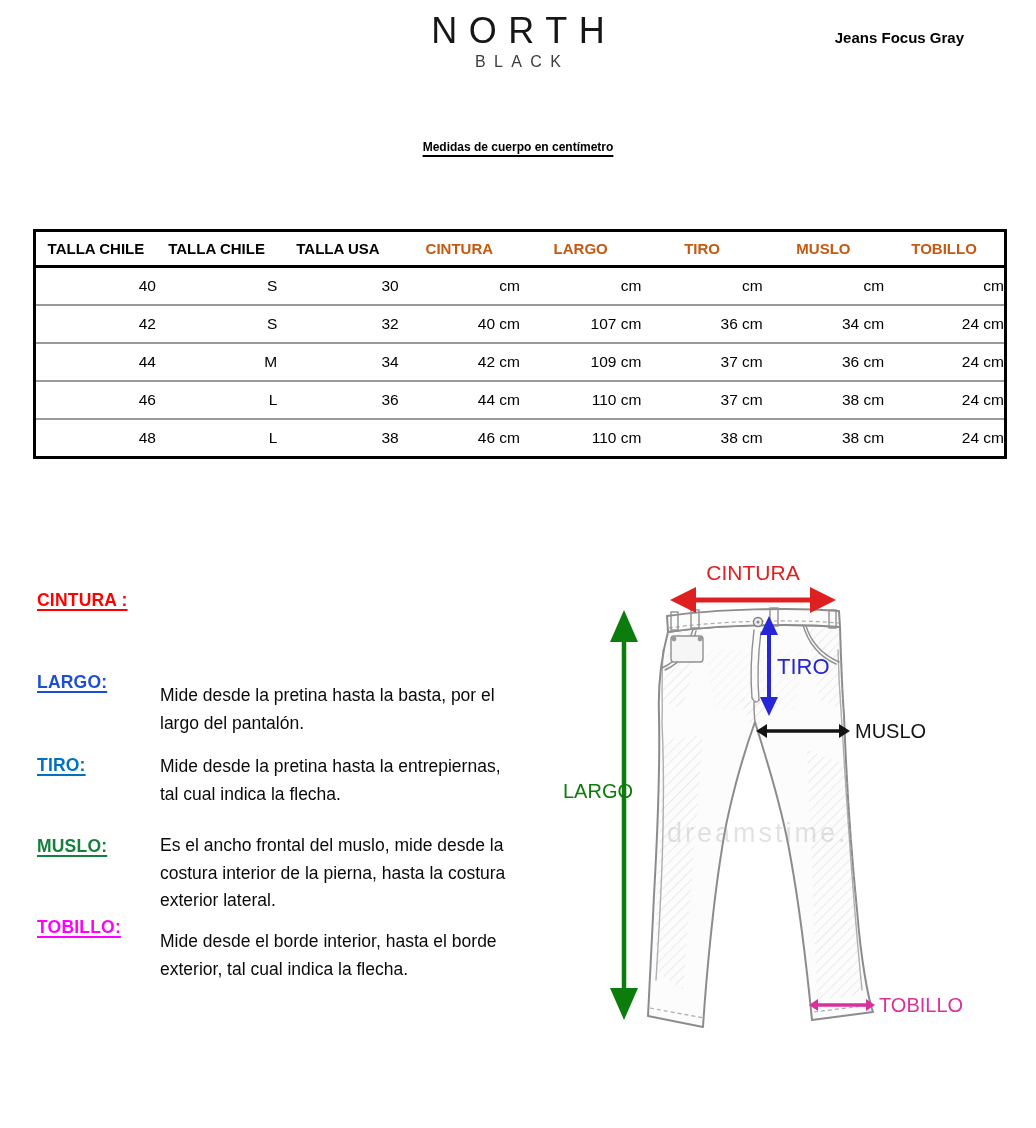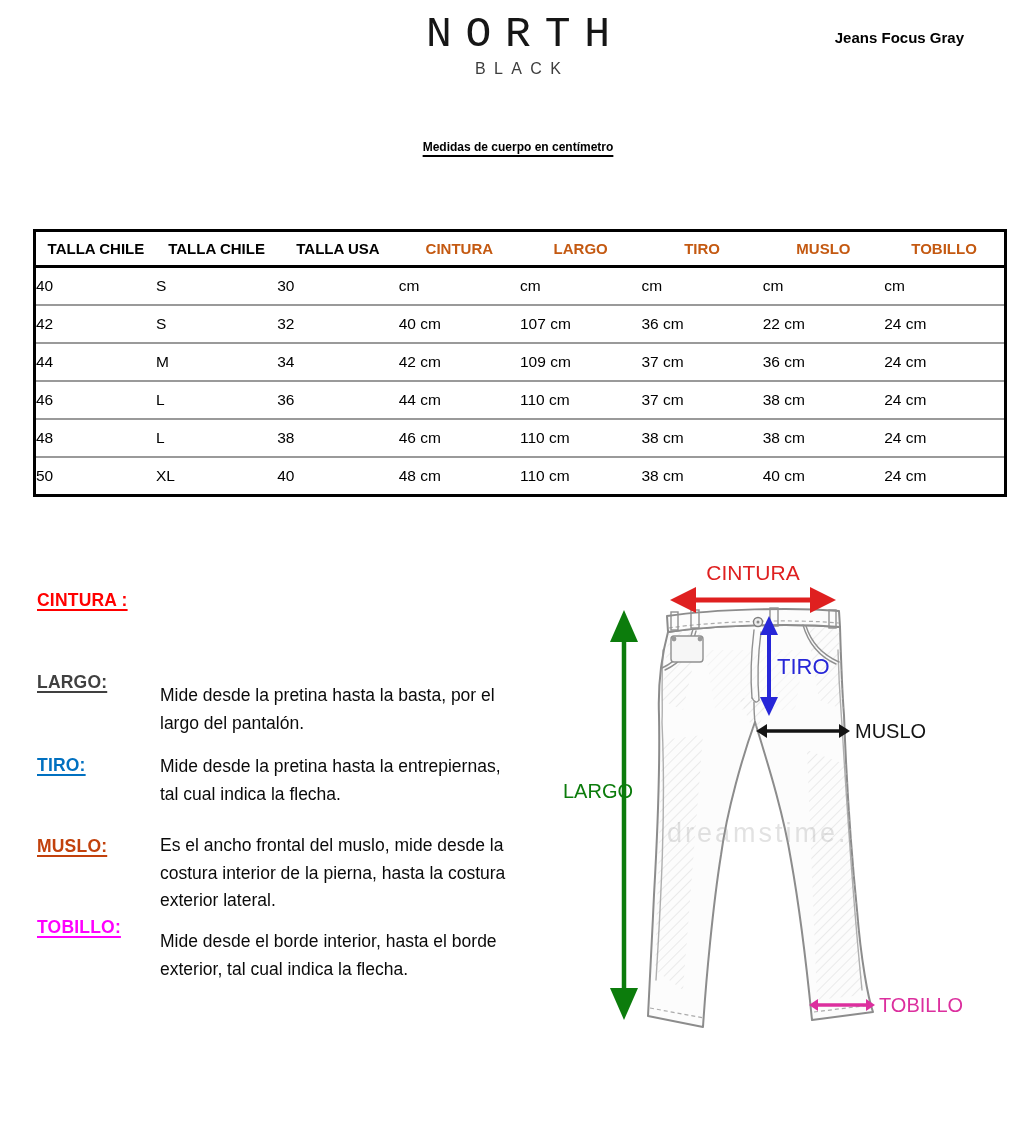--- a/index.html
+++ b/index.html
@@ -3,42 +3,42 @@
 <meta charset="utf-8">
 <style>
   html,body { margin:0; padding:0; background:#fff; }
   .page {
     position:relative; width:1036px; height:1128px; background:#ffffff;
     font-family:"Liberation Sans", sans-serif; color:#000; overflow:hidden;
   }
   
   .brand { position:absolute; top:12px; left:0; width:100%; text-align:center; }
   .brand-name {
-    font-family:Liberation Mono, monospace; font-size:43px; font-weight:400;
+    font-family:Liberation Sans, sans-serif; font-size:36px; font-weight:400;
     letter-spacing:0.32em; text-indent:0.32em; color:#161616; line-height:1.05;
   }
   .brand-sub {
     font-size:16px; letter-spacing:0.52em; text-indent:0.52em; color:#3d3d3d; margin-top:3px;
   }
   .product-name { position:absolute; top:29px; right:72px; font-size:15px; font-weight:bold; }
   .page-title {
     position:absolute; top:140px; left:0; width:100%; text-align:center;
     font-size:12px; font-weight:bold; text-decoration:underline;
     text-decoration-thickness:2px; text-underline-offset:4px;
   }
   
   .size-table {
     position:absolute; left:33px; top:229px; width:974px;
     border-collapse:collapse; table-layout:fixed; border:3px solid #000;
   }
   .size-table th {
     height:33px; font-size:15px; font-weight:bold; text-align:center;
     border-bottom:3px solid #000; padding:0;
   }
-  .size-table td { height:36px; font-size:15.5px; text-align:left; padding:0; }
+  .size-table td { height:36px; font-size:15.5px; text-align:right; padding:0; }
   .size-table tbody tr + tr td { border-top:2px solid #9a9a9a; }
   
   .def { position:absolute; left:37px; width:515px; }
   .def-label {
     position:absolute; left:0; font-size:17.5px; font-weight:bold;
     text-decoration:underline; text-decoration-thickness:2px; text-underline-offset:3px;
     letter-spacing:0.2px;
   }
   .def-text {
     margin-left:123px; font-size:17.5px; line-height:27.5px; white-space:pre-line; color:#0a0a0a;
@@ -94,21 +94,21 @@
           <td>cm</td>
         </tr>
 
         <tr>
           <td>42</td>
           <td>S</td>
           <td>32</td>
           <td>40 cm</td>
           <td>107 cm</td>
           <td>36 cm</td>
-          <td>22 cm</td>
+          <td>34 cm</td>
           <td>24 cm</td>
         </tr>
 
         <tr>
           <td>44</td>
           <td>M</td>
           <td>34</td>
           <td>42 cm</td>
           <td>109 cm</td>
           <td>37 cm</td>
@@ -131,49 +131,39 @@
           <td>48</td>
           <td>L</td>
           <td>38</td>
           <td>46 cm</td>
           <td>110 cm</td>
           <td>38 cm</td>
           <td>38 cm</td>
           <td>24 cm</td>
         </tr>
 
-        <tr>
-          <td>50</td>
-          <td>XL</td>
-          <td>40</td>
-          <td>48 cm</td>
-          <td>110 cm</td>
-          <td>38 cm</td>
-          <td>40 cm</td>
-          <td>24 cm</td>
-        </tr>
 
       </tbody>
   </table>
 
   <div class="def def-cintura">
     <span class="def-label" style="color: rgb(255, 0, 0);">CINTURA :</span>
   </div>
   <div class="def def-largo">
-    <span class="def-label" style="color: #404040;">LARGO:</span>
+    <span class="def-label" style="color: #1d4ed8;">LARGO:</span>
     <div class="def-text">Mide desde la pretina hasta la basta, por el
 largo del pantalón.</div>
   </div>
   <div class="def def-tiro">
     <span class="def-label" style="color: rgb(0, 112, 192);">TIRO:</span>
     <div class="def-text">Mide desde la pretina hasta la entrepiernas,
 tal cual indica la flecha.</div>
   </div>
   <div class="def def-muslo">
-    <span class="def-label" style="color: #c2410c;">MUSLO:</span>
+    <span class="def-label" style="color: #15803d;">MUSLO:</span>
     <div class="def-text">Es el ancho frontal del muslo, mide desde la
 costura interior de la pierna, hasta la costura
 exterior lateral.</div>
   </div>
   <div class="def def-tobillo">
     <span class="def-label" style="color: rgb(255, 0, 255);">TOBILLO:</span>
     <div class="def-text">Mide desde el borde interior, hasta el borde
 exterior, tal cual indica la flecha.</div>
   </div>
 

